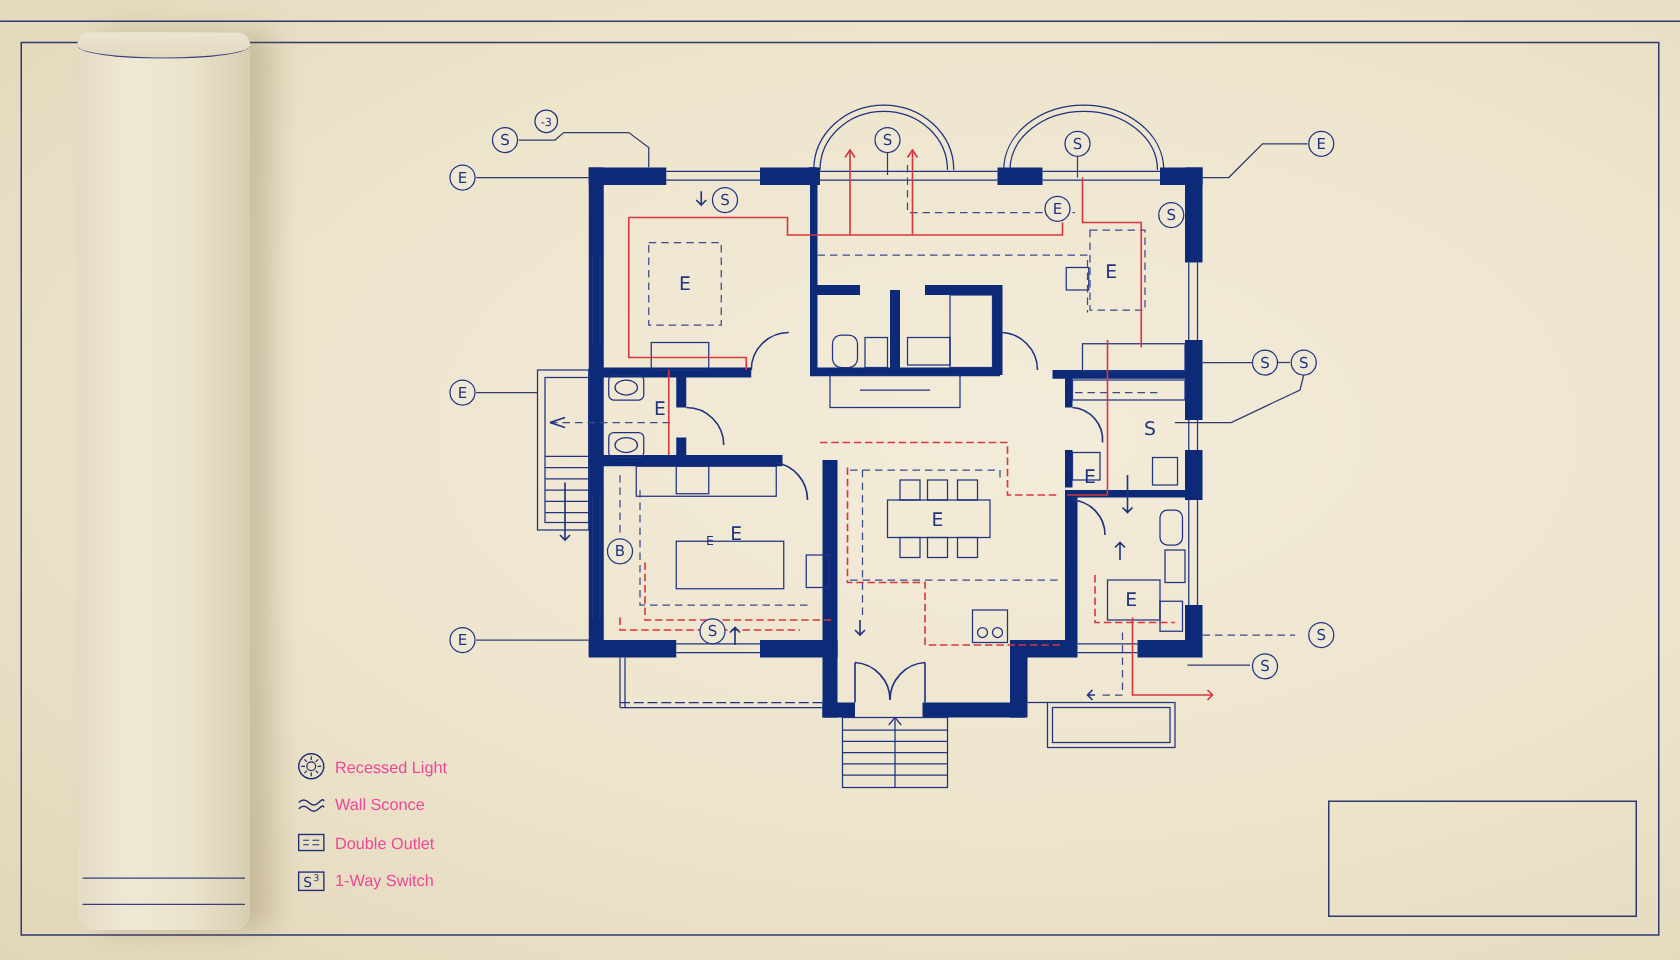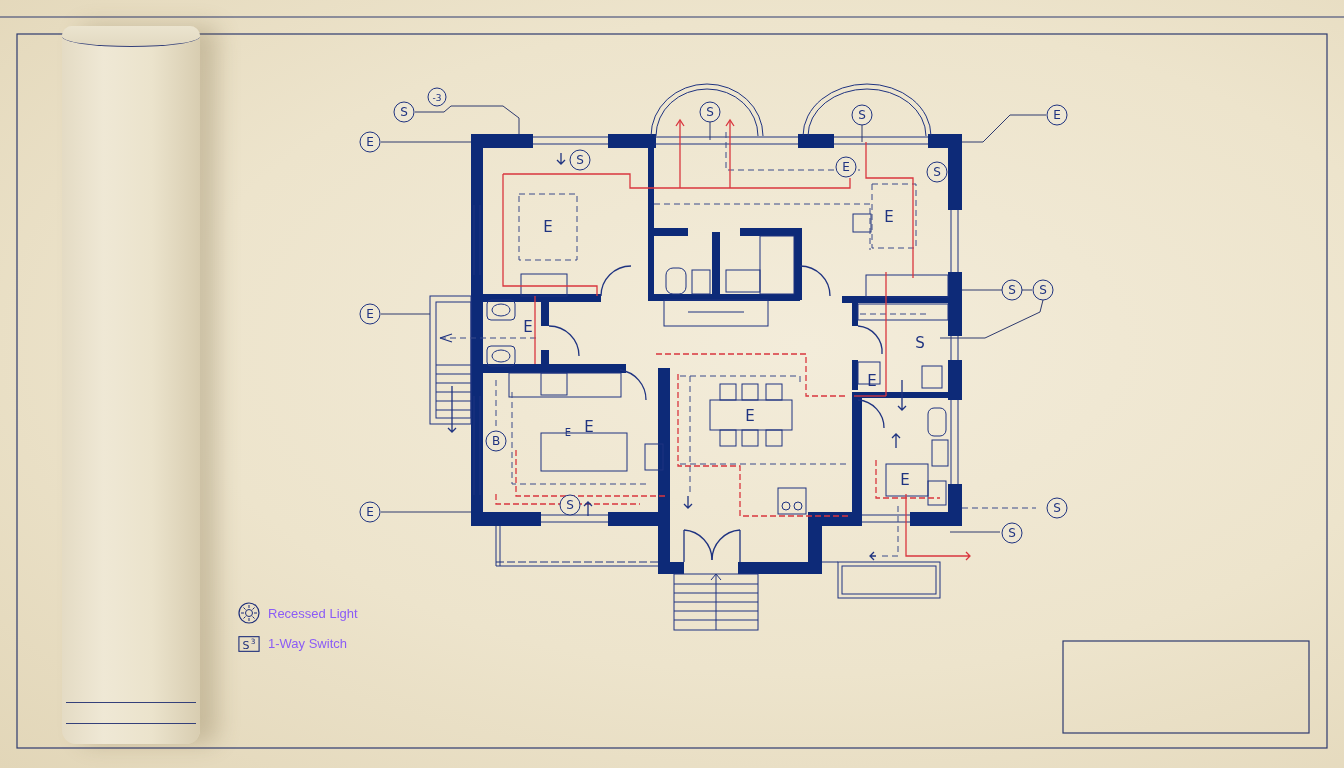--- a/index.html
+++ b/index.html
@@ -20,21 +20,21 @@
       border-radius:10px 10px 50% 50%;
       background: linear-gradient(180deg,#ebe4cf,#e2d9c1);
       border-bottom:1.5px solid #34407a;
     }
     .roll-band { position:absolute; left:4px; width:130px; height:0; border-top:1.5px solid #34407a; }
     .legend {
       position:absolute; left:238px; top:598px; width:160px;
     }
     .legend-item {
       display:flex; align-items:center; height:30.5px; gap:8px;
-      color:#8b5cf6; font-size:13px; font-family:"Liberation Sans", sans-serif;
+      color:#ec4899; font-size:13px; font-family:"Liberation Sans", sans-serif;
     }
     .legend-sym { width:22px; height:22px; display:flex; align-items:center; justify-content:center; }
     .legend-label { white-space:nowrap; }
   </style>
 </head>
 <body>
 
 <div class="sheet">
   <svg width="1344" height="768" viewBox="0 0 1344 768" xmlns="http://www.w3.org/2000/svg" style="position:absolute;left:0;top:0">
 
@@ -353,20 +353,41 @@
               <line x1="14.5" y1="14.5" x2="16.5" y2="16.5"></line>
               <line x1="16.5" y1="5.5" x2="14.5" y2="7.5"></line>
               <line x1="5.5" y1="16.5" x2="7.5" y2="14.5"></line>
             </g>
           </svg>
       </span>
       <span class="legend-label">Recessed Light</span>
     </div>
     <div class="legend-item">
       <span class="legend-sym">
+        <svg width="22" height="14" viewBox="0 0 22 14">
+            <path d="M1 5 Q5 1 9 5 T17 5 T21 4" fill="none" stroke="#1f2f7a" stroke-width="1.2"></path>
+            <path d="M1 10 Q5 6 9 10 T17 10 T21 9" fill="none" stroke="#1f2f7a" stroke-width="1.2"></path>
+          </svg>
+      </span>
+      <span class="legend-label">Wall Sconce</span>
+    </div>
+    <div class="legend-item">
+      <span class="legend-sym">
+        <svg width="24" height="16" viewBox="0 0 24 16">
+            <rect x="1" y="1" width="22" height="14" fill="none" stroke="#1f2f7a" stroke-width="1.2"></rect>
+            <line x1="5" y1="6" x2="10" y2="6" stroke="#1f2f7a"></line>
+            <line x1="5" y1="10" x2="10" y2="10" stroke="#1f2f7a"></line>
+            <line x1="13" y1="6" x2="19" y2="6" stroke="#1f2f7a"></line>
+            <line x1="13" y1="10" x2="19" y2="10" stroke="#1f2f7a"></line>
+          </svg>
+      </span>
+      <span class="legend-label">Double Outlet</span>
+    </div>
+    <div class="legend-item">
+      <span class="legend-sym">
         <svg width="24" height="18" viewBox="0 0 24 18">
             <rect x="1" y="1" width="22" height="16" fill="none" stroke="#1f2f7a" stroke-width="1.2"></rect>
             <text x="5" y="14" font-size="12" fill="#1f2f7a" font-family="DejaVu Sans, sans-serif">S</text>
             <text x="14" y="9" font-size="8" fill="#1f2f7a" font-family="DejaVu Sans, sans-serif">3</text>
           </svg>
       </span>
       <span class="legend-label">1-Way Switch</span>
     </div>
   </div>
 </div>

